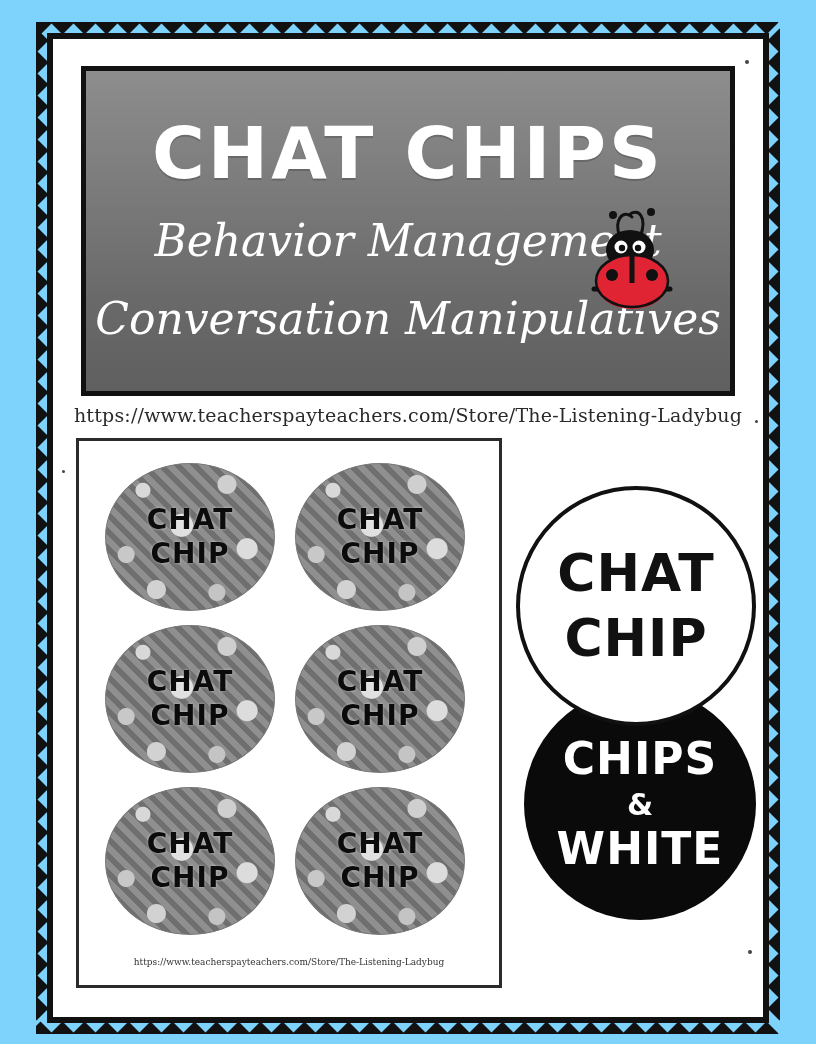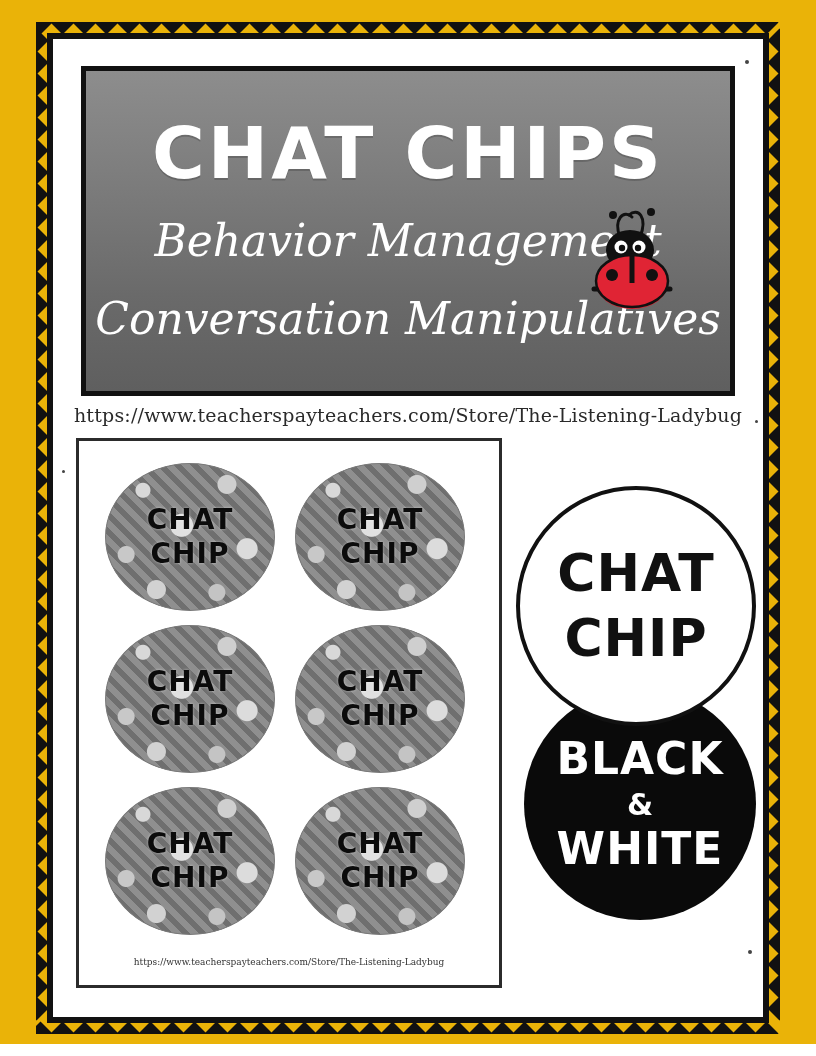--- a/index.html
+++ b/index.html
@@ -14,21 +14,21 @@
     overflow: hidden;
     position: relative;
   }
 
   
   .page {
     position: absolute;
     left: 0; top: 0;
     width: 816px;
     height: 1044px;
-    background: #eab308;
+    background: #7dd3fc;
   }
 
   .zig-frame {
     position: absolute;
     left: 36px;
     top: 22px;
     width: 744px;
     height: 1012px;
   }
   
@@ -488,21 +488,21 @@
       </div>
       <div class="chip">
         <div class="chip-line">CHAT</div>
         <div class="chip-line">CHIP</div>
       </div>
     </div>
     <div class="url-sheet">https://www.teacherspayteachers.com/Store/The-Listening-Ladybug</div>
   </div>
 
   <div class="badge-black">
-    <div class="bb-line bb-1">BLACK</div>
+    <div class="bb-line bb-1">CHIPS</div>
     <div class="bb-line bb-2">&amp;</div>
     <div class="bb-line bb-3">WHITE</div>
   </div>
 
   <div class="badge-white">
     <div class="bw-line">CHAT</div>
     <div class="bw-line">CHIP</div>
   </div>
 
 </div>

